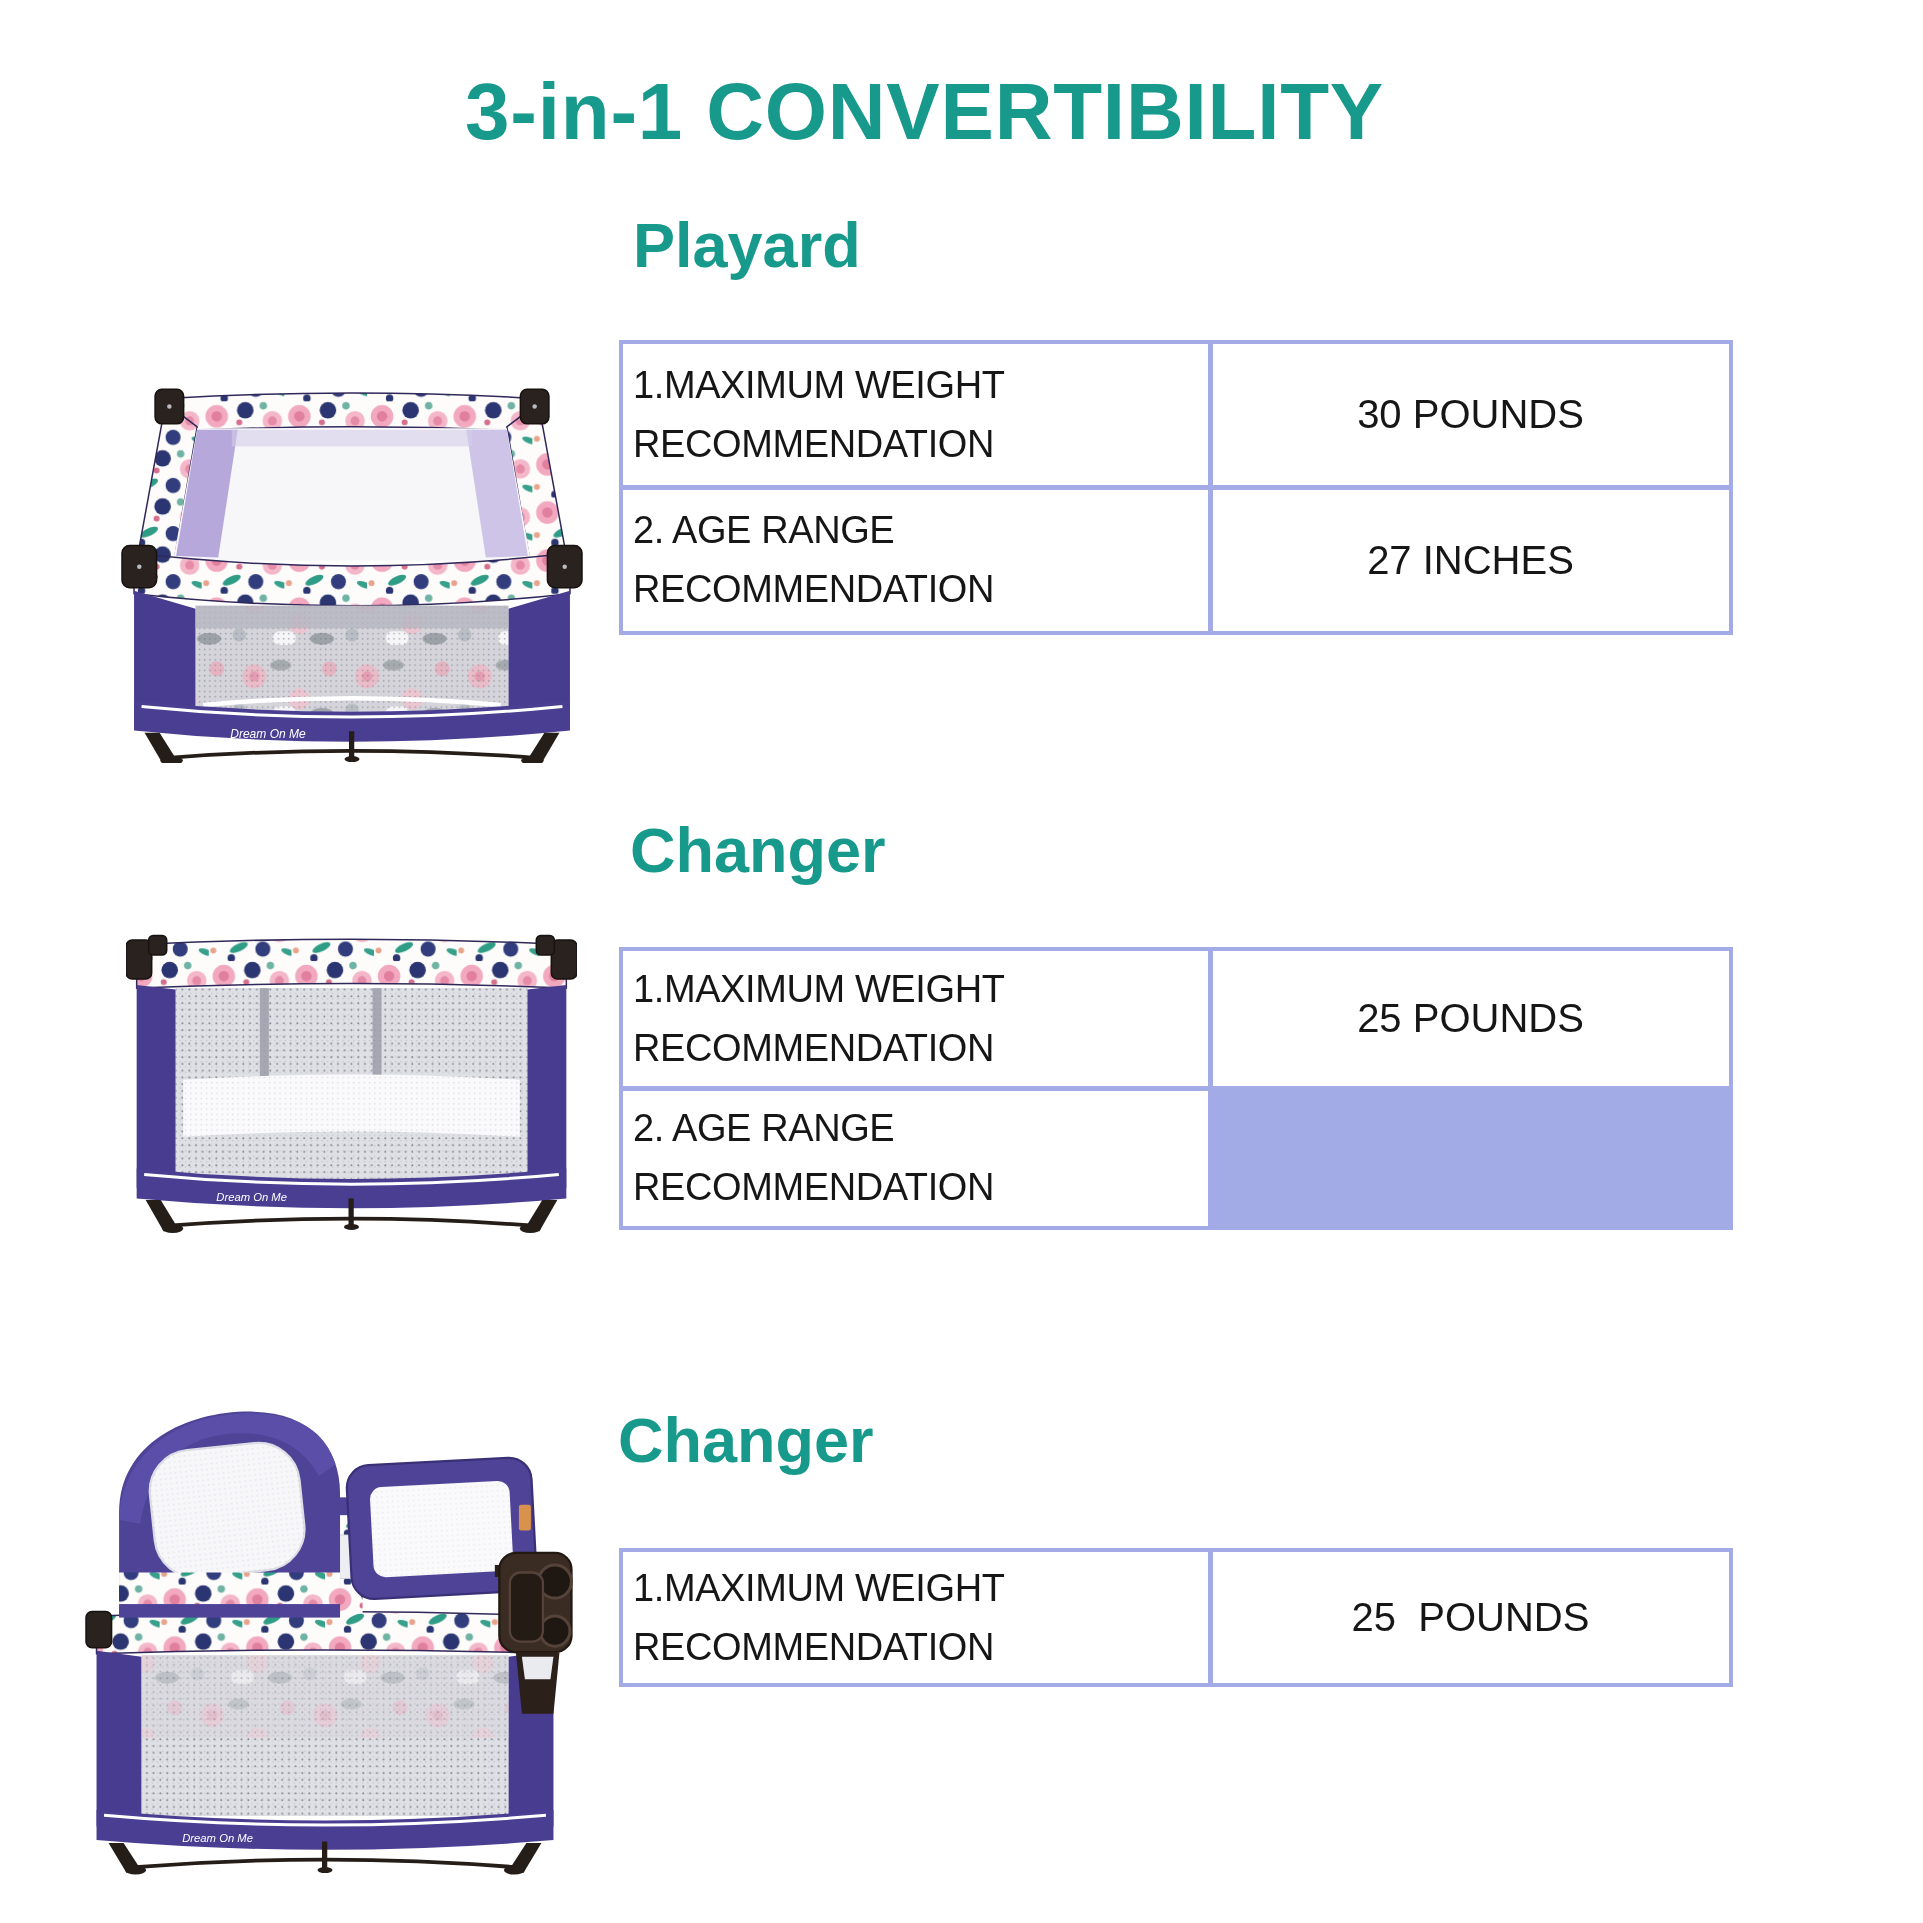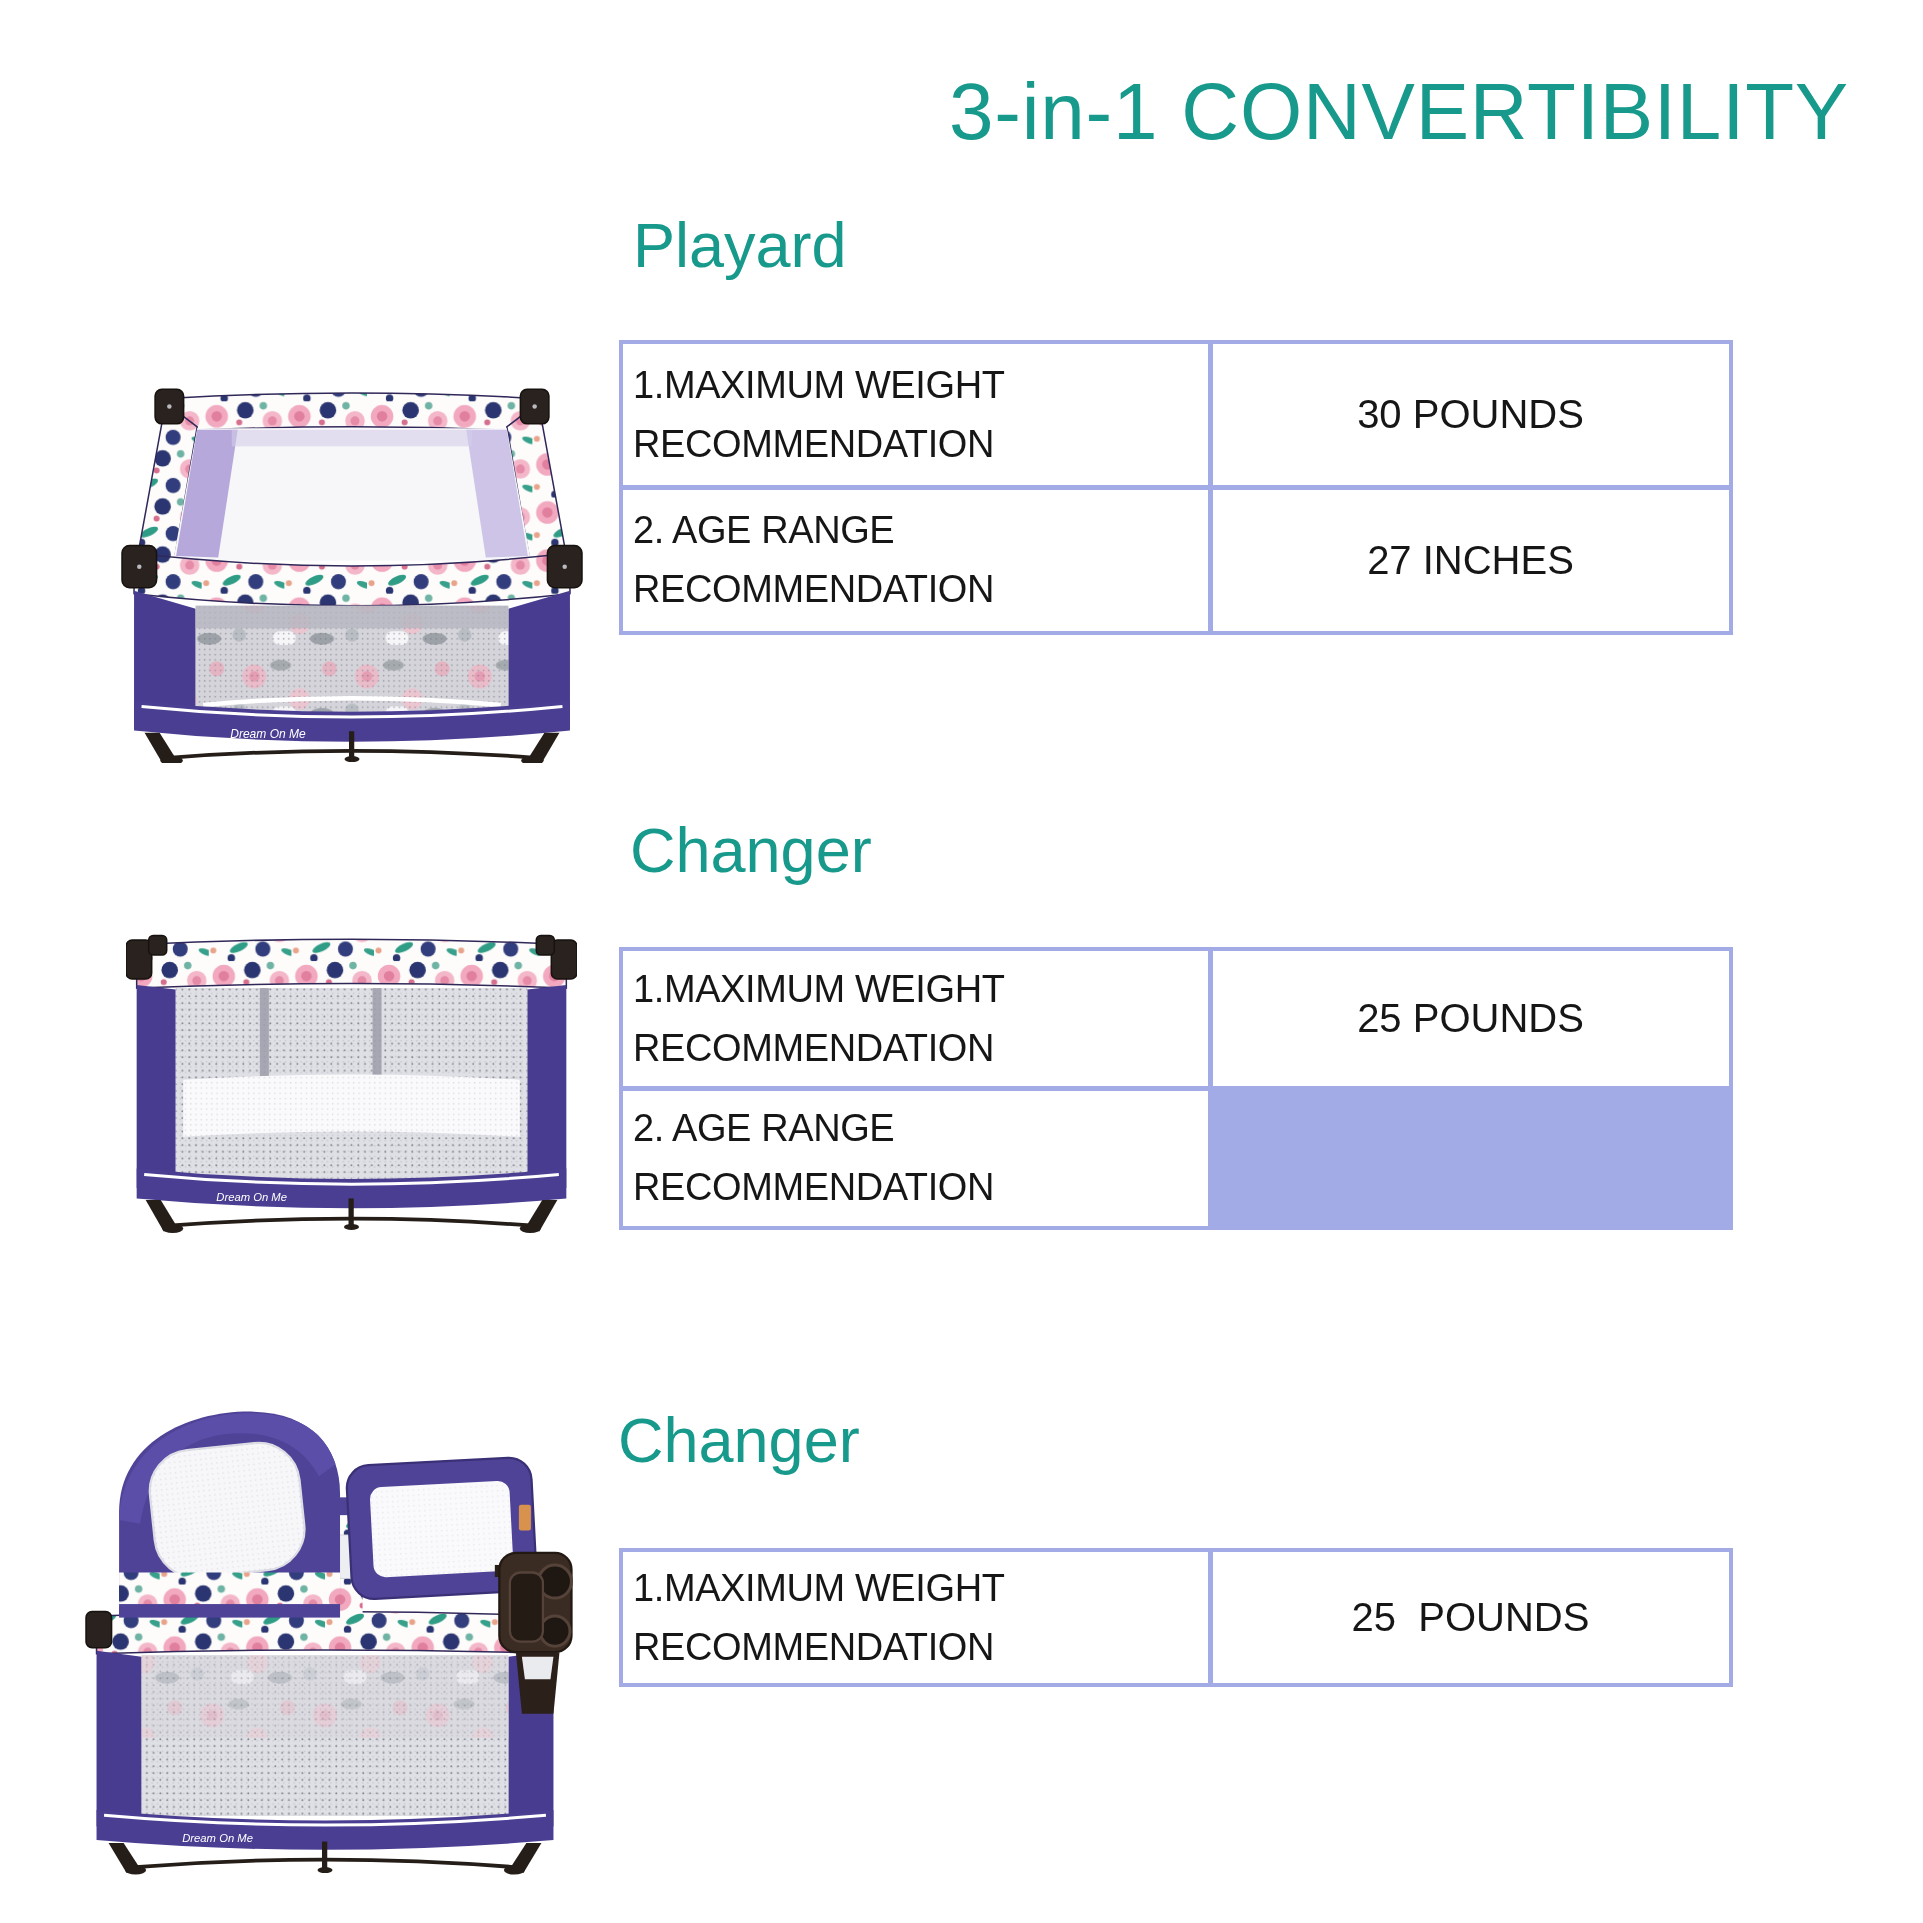--- a/index.html
+++ b/index.html
@@ -2,25 +2,25 @@
 <html style="font-size:12px"><head>
 <meta charset="utf-8">
 <style>
   html,body{margin:0;padding:0;}
   body{
     width:1924px;height:1924px;position:relative;background:#ffffff;
     font-family:"Liberation Sans",sans-serif;overflow:hidden;color:#161616;
   }
   .abs{position:absolute;}
   .page-title{
-    left:0;top:66px;width:1849px;text-align:right;margin:0;
-    font-size:80px;font-weight:normal;color:#17998c;letter-spacing:0.8px;
+    left:0;top:66px;width:1849px;text-align:center;margin:0;
+    font-size:80px;font-weight:bold;color:#17998c;letter-spacing:0.8px;
   }
   .sec-heading{
-    margin:0;font-size:63px;font-weight:normal;color:#17998c;letter-spacing:0;
+    margin:0;font-size:63px;font-weight:bold;color:#17998c;letter-spacing:0;
   }
   .spec-table{
     display:grid;grid-template-columns:585px 516px;gap:4.5px;
     background:#a2abe6;border:4.5px solid #a2abe6;
   }
   .rows3{grid-auto-rows:141px;}
   .rows2{grid-auto-rows:135px;}
   .rows1{grid-auto-rows:131px;}
   .cell{background:#ffffff;display:flex;align-items:center;}
   .cell.label{

